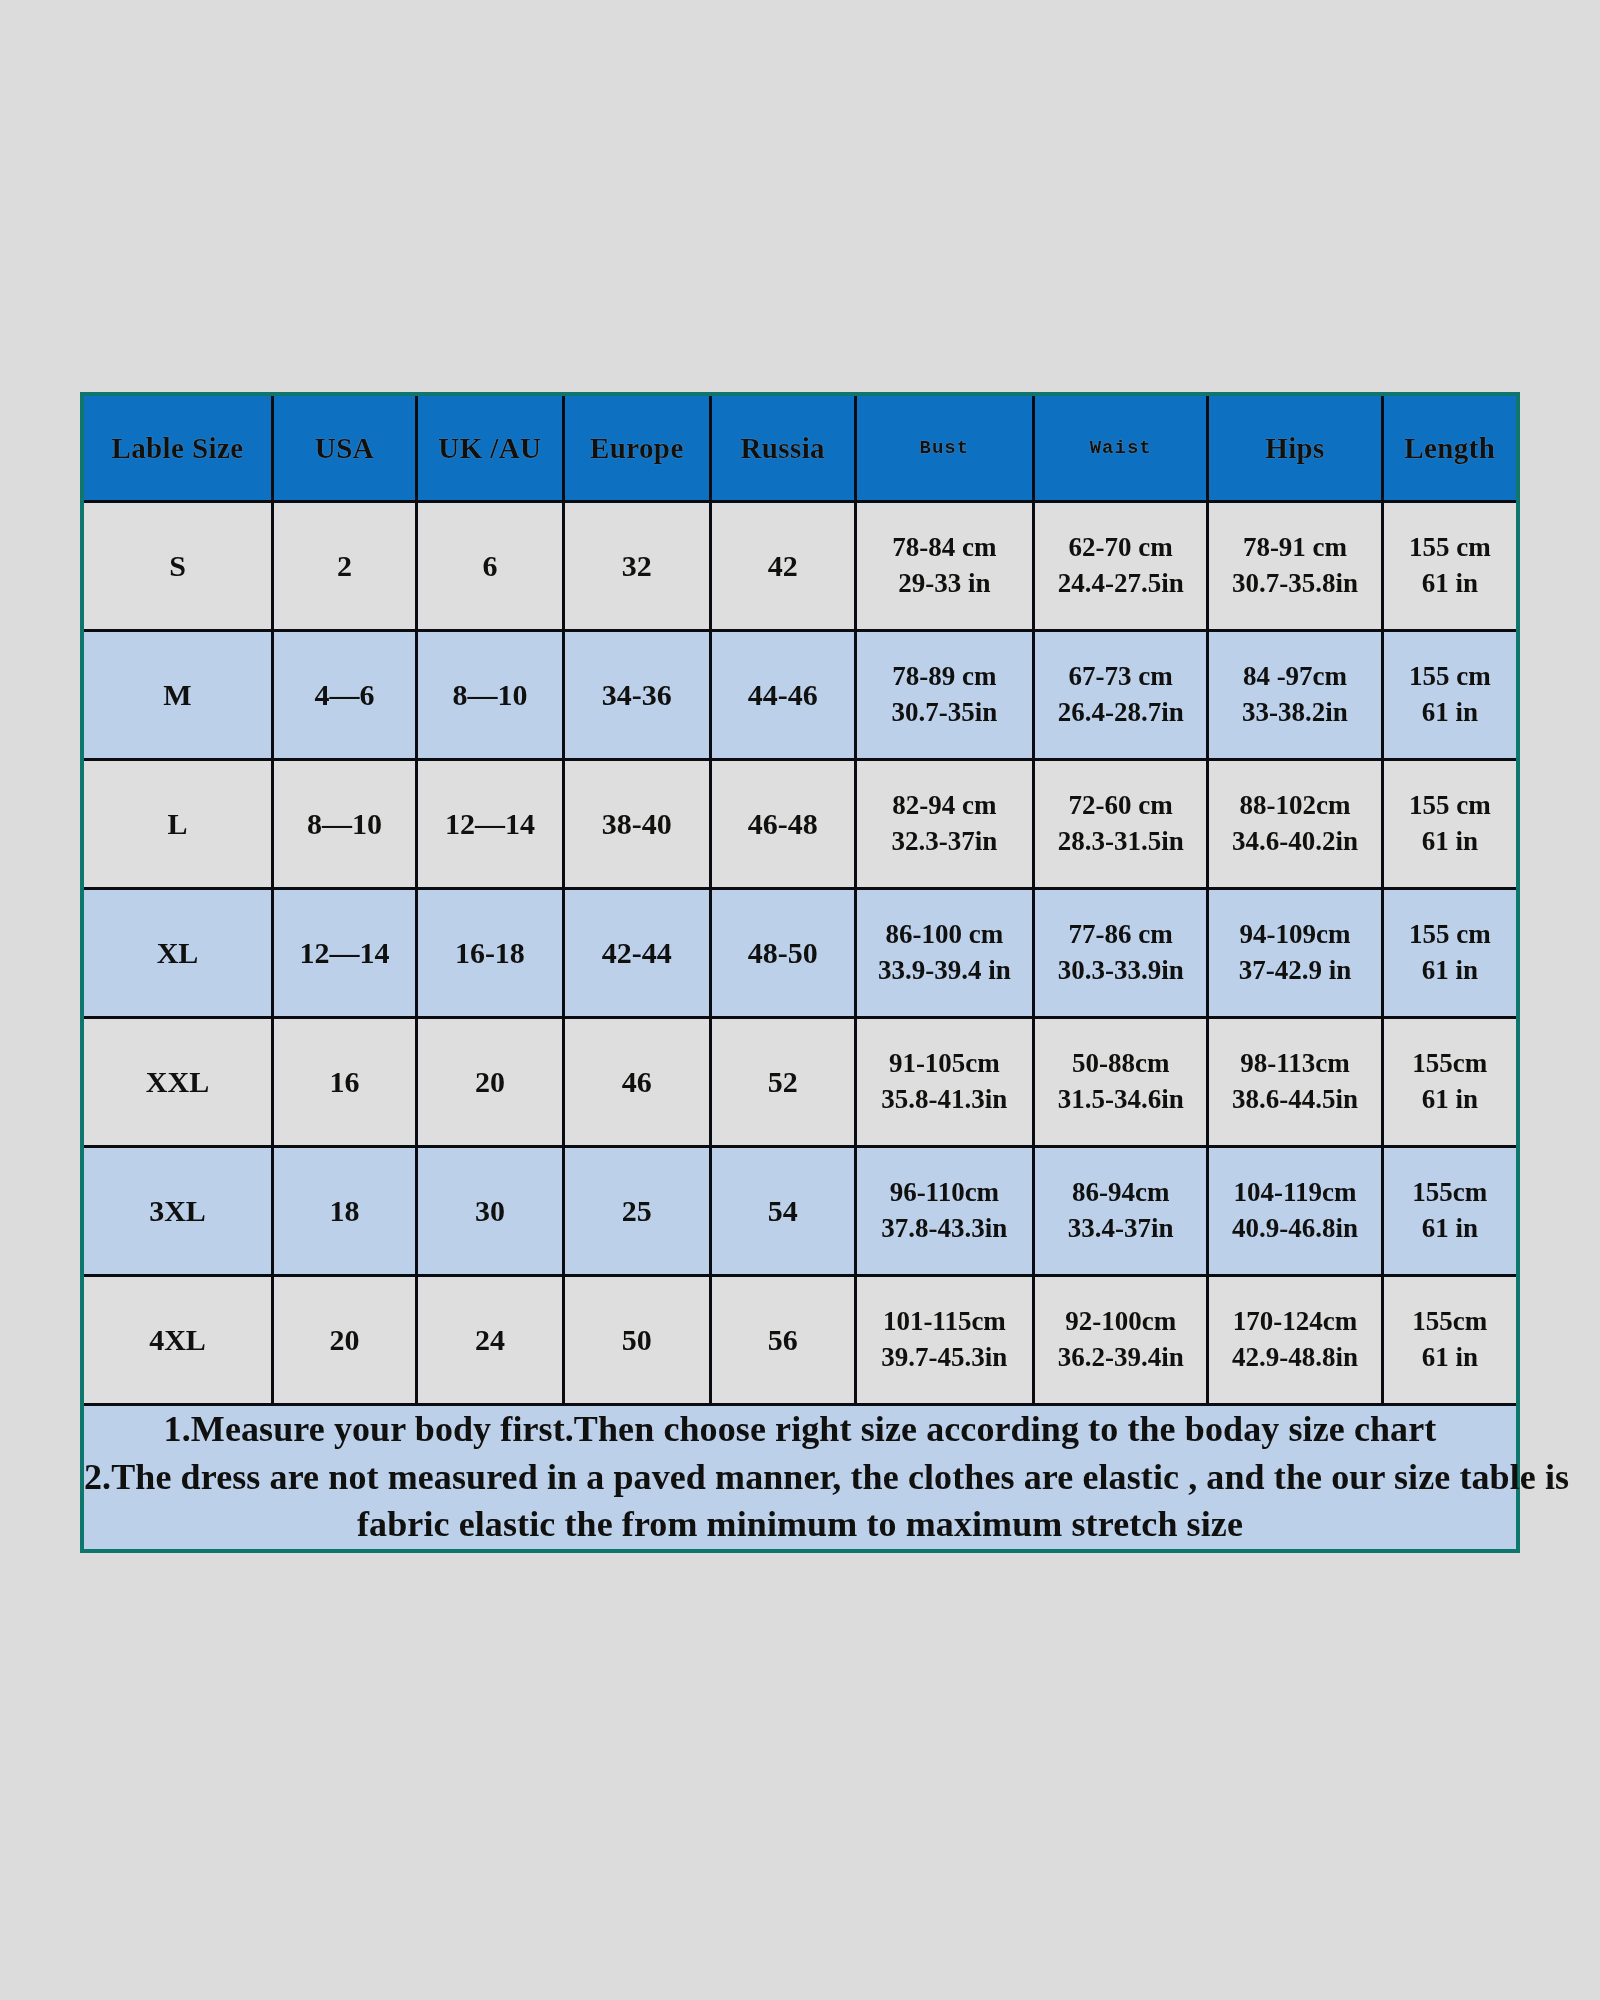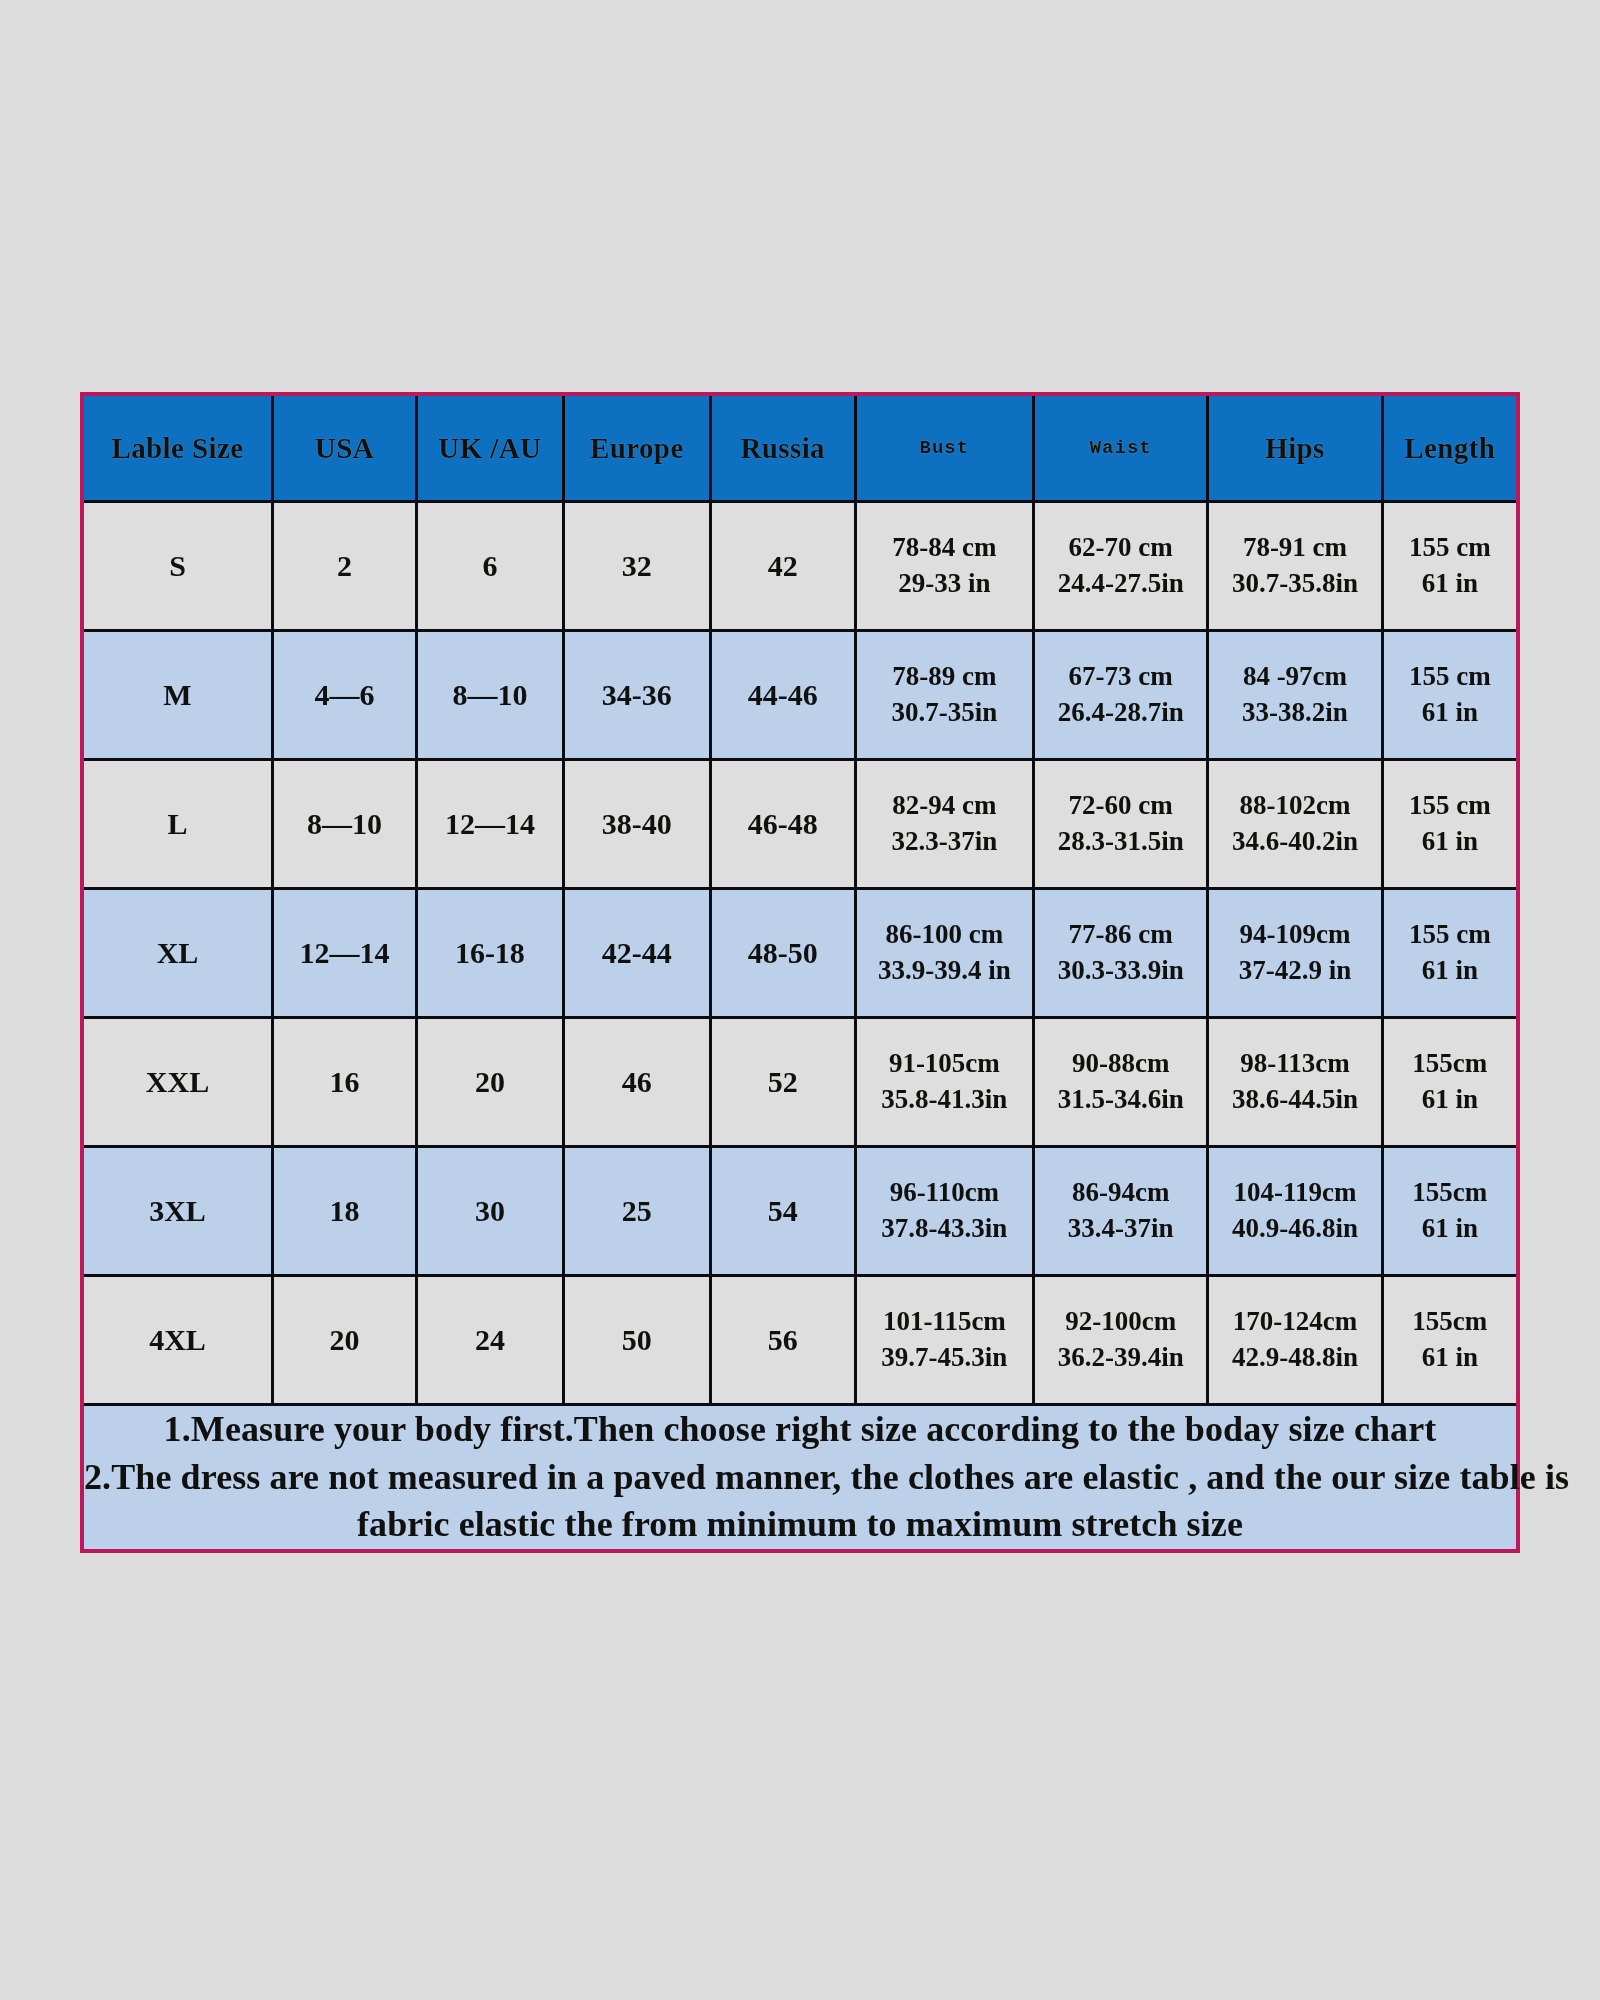--- a/index.html
+++ b/index.html
@@ -22,21 +22,21 @@
   .chart-wrap {
     position: absolute;
     left: 80px;
     top: 392px;
     width: 1440px;
   }
   table.size-table {
     border-collapse: collapse;
     width: 1440px;
     table-layout: fixed;
-    border: 4px solid #be185d;
+    border: 4px solid #0f766e;
   }
   table.size-table td,
   table.size-table th {
     border: 3px solid #0b0b12;
     text-align: center;
     vertical-align: middle;
     color: #10100f;
     font-weight: bold;
     padding: 0;
   }
@@ -225,21 +225,21 @@
           <td>XXL</td>
           <td>16</td>
           <td>20</td>
           <td>46</td>
           <td>52</td>
           <td class="meas">
             <span class="ln">91-105cm</span>
             <span class="ln">35.8-41.3in</span>
           </td>
           <td class="meas">
-            <span class="ln">90-88cm</span>
+            <span class="ln">50-88cm</span>
             <span class="ln">31.5-34.6in</span>
           </td>
           <td class="meas">
             <span class="ln">98-113cm</span>
             <span class="ln">38.6-44.5in</span>
           </td>
           <td class="meas">
             <span class="ln">155cm</span>
             <span class="ln">61 in</span>
           </td>

